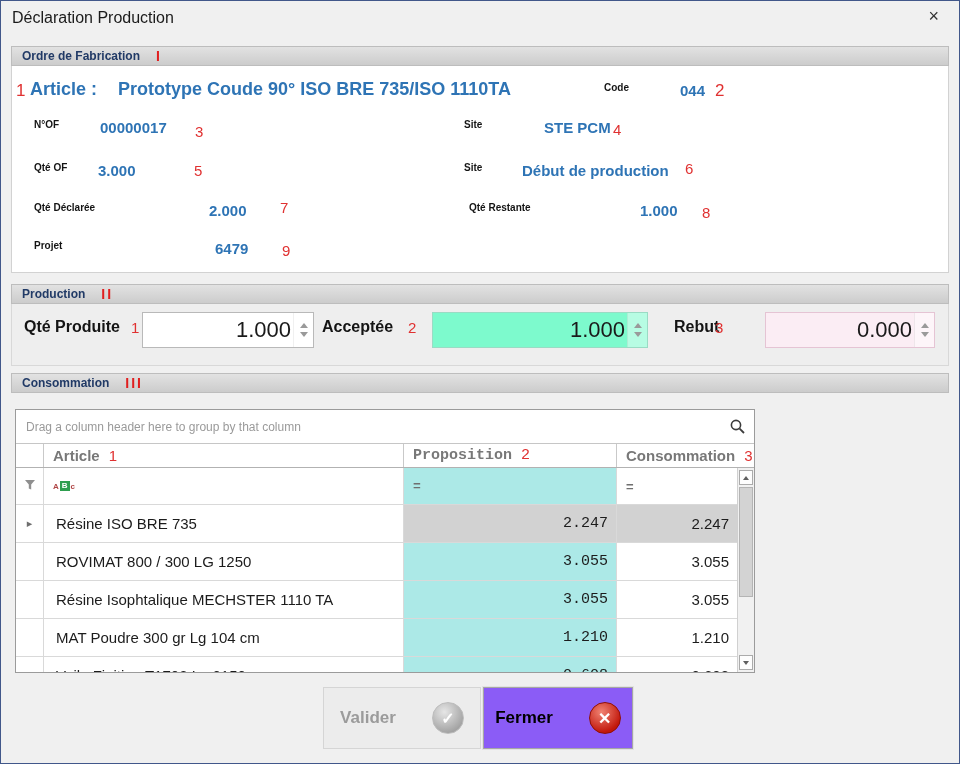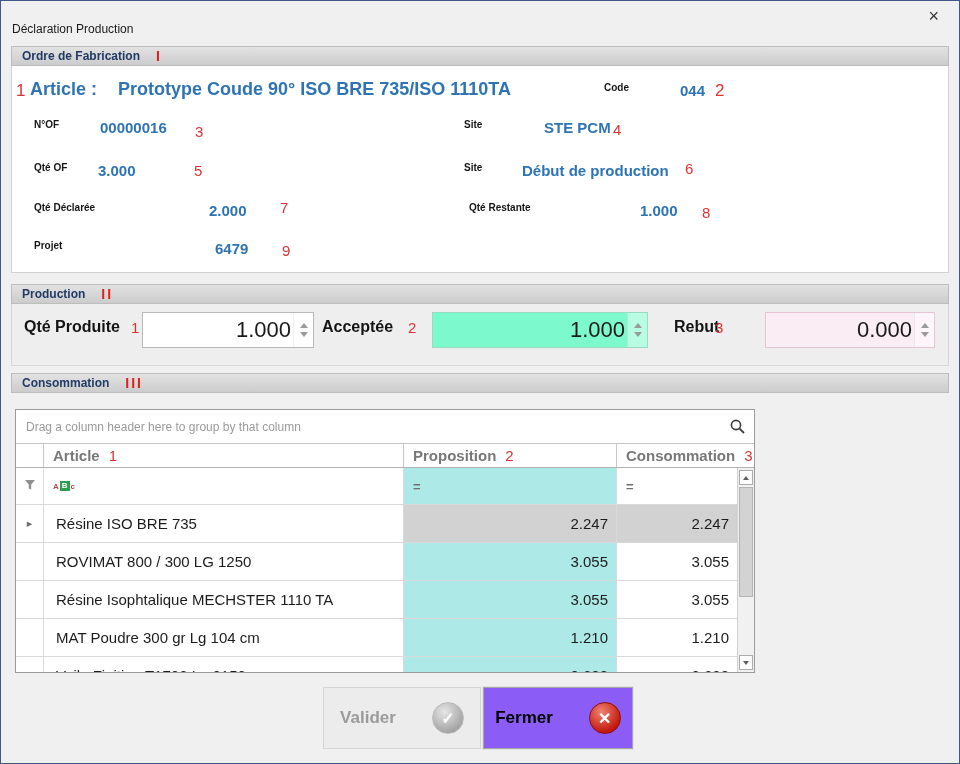--- a/index.html
+++ b/index.html
@@ -6,21 +6,21 @@
   html,body { background:#e8e8e8; }
   body { font-family:"Liberation Sans", sans-serif; }
 
   .window {
     position:relative; width:960px; height:764px;
     background:#f0f0f0; border:1px solid #41578a; overflow:hidden;
   }
 
   
   .titlebar { position:absolute; left:0; top:0; width:100%; height:32px; }
-  .titlebar .title { position:absolute; left:11px; top:21px; font-size:12px; color:#1a1a1a; }
+  .titlebar .title { position:absolute; left:11px; top:8px; font-size:16px; color:#1a1a1a; }
   .titlebar .close { position:absolute; right:20px; top:6px; font-size:18px; color:#333; line-height:18px; }
 
   
   .sec-header {
     position:absolute; left:10px; width:938px; height:20px;
     background:linear-gradient(#e2e2e2,#cccccc);
     border:1px solid #bdbdbd;
     display:flex; align-items:center; padding-left:10px;
   }
   .sec-header .t { font-size:12px; font-weight:bold; color:#213a66; }
@@ -73,21 +73,21 @@
     color:#9a9a9a; font-size:12px; background:#ffffff;
   }
   .group-panel .search { position:absolute; right:8px; top:8px; }
 
   .header-row { display:flex; height:24px; border-bottom:1px solid #b2b2b2; background:#ffffff; }
   .hc { display:flex; align-items:center; gap:9px; padding-left:9px; border-right:1px solid #c9c9c9; overflow:hidden; }
   .hc .hlbl { font-size:15px; font-weight:bold; color:#787878; }
   .hc .hann { font-size:15px; color:#e03131; }
   .col-ind { width:28px; flex:none; }
   .col-art { width:360px; flex:none; }
-  .col-prop { width:213px; flex:none; }
+  .col-prop { width:213px; flex:none;font-family:Liberation Mono, monospace; }
   .col-cons { flex:1; }
 
   .grid-body { position:relative; height:204px; }
   .rows-area { margin-right:17px; }
 
   .filter-row { display:flex; height:37px; border-bottom:1px solid #d9d9d9; background:#ffffff; }
   .fc { border-right:1px solid #d9d9d9; display:flex; align-items:center; padding-left:9px; }
   .fc.center { justify-content:center; padding-left:0; }
   .fc-teal { background:#ace9e7; }
   .eq { font-size:13px; font-weight:bold; color:#6f6f6f; }
@@ -154,21 +154,21 @@
   <div class="panel-of">
 
     <span class="ann ann-big" style="left:4px; top:15px;">1</span>
     <span class="val article-lbl" style="left:18px; top:13px;">Article :</span>
     <span class="val article-val" style="left:106px; top:13px;">Prototype Coude 90° ISO BRE 735/ISO 1110TA</span>
     <span class="lbl" style="left:592px; top:16px;">Code</span>
     <span class="val" style="left:668px; top:16px;">044</span>
     <span class="ann ann-big" style="left:703px; top:15px;">2</span>
 
     <span class="lbl" style="left:22px; top:53px;">N°OF</span>
-    <span class="val" style="left:88px; top:53px;">00000016</span>
+    <span class="val" style="left:88px; top:53px;">00000017</span>
     <span class="ann" style="left:183px; top:57px;">3</span>
     <span class="lbl" style="left:452px; top:53px;">Site</span>
     <span class="val" style="left:532px; top:53px;">STE PCM</span>
     <span class="ann" style="left:601px; top:55px;">4</span>
 
     <span class="lbl" style="left:22px; top:96px;">Qté OF</span>
     <span class="val" style="left:86px; top:96px;">3.000</span>
     <span class="ann" style="left:182px; top:96px;">5</span>
     <span class="lbl" style="left:452px; top:96px;">Site</span>
     <span class="val" style="left:510px; top:96px;">Début de production</span>

